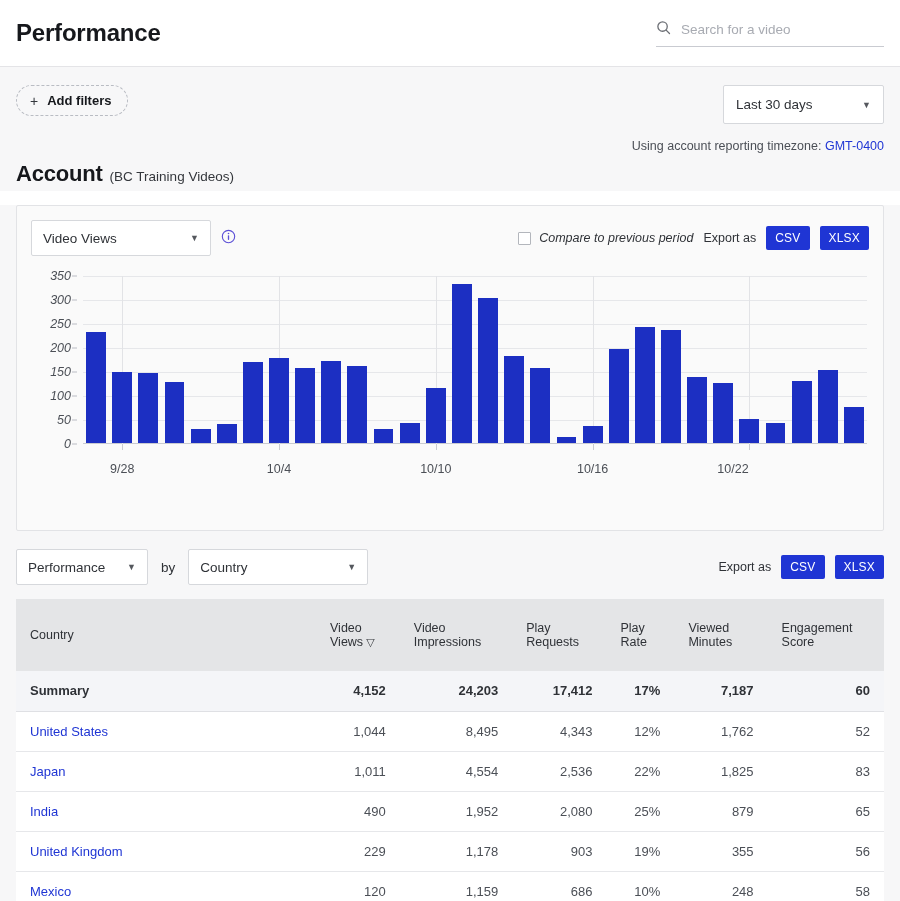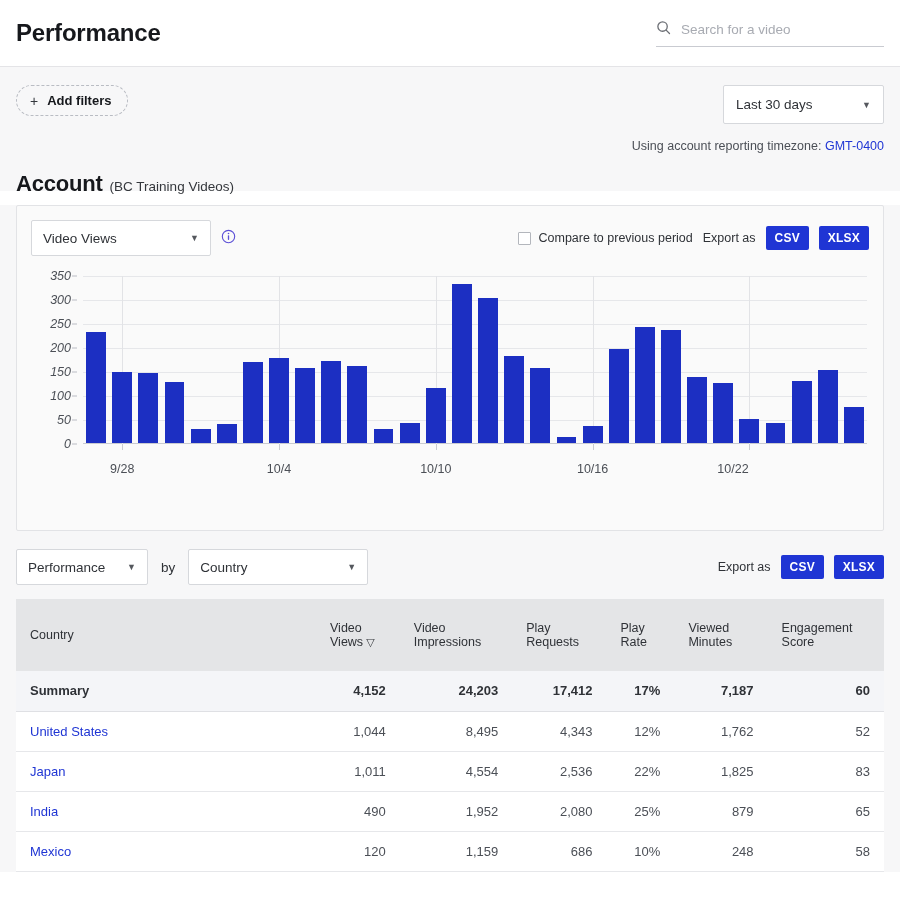--- a/index.html
+++ b/index.html
@@ -90,21 +90,21 @@
   }
   .caret { font-size: 9px; color: #55585e; }
   .tz-note {
     margin-top: 15px;
     font-size: 12.5px;
     color: #4b4f56;
   }
   .tz-link { color: #1f35d4; text-decoration: none; cursor:pointer; }
 
   .account-line {
-    margin-top: 18px;
+    margin-top: 8px;
     display: flex;
     align-items: baseline;
     gap: 7px;
   }
   .account-name { font-size: 22px; font-weight: 700; color: #16181c; letter-spacing:-0.2px;}
   .account-sub { font-size: 13.5px; color: #34373c; }
 
   
   .body { background: #f7f7f8; padding: 0 16px 0 16px; }
 
@@ -123,27 +123,27 @@
   .metric-wrap { display:flex; align-items:center; gap:10px; }
   .metric-select {
     width: 180px; height: 36px;
     border: 1px solid #d6d8dc; background:#fff; border-radius:2px;
     display:flex; align-items:center; justify-content:space-between;
     padding: 0 11px;
     font-size: 13.5px; color:#2f3237; cursor:pointer;
   }
   .info-icon { cursor: pointer; display:block; }
   .ctrl-right { display:flex; align-items:center; gap:10px; }
-  .cmp { display:flex; align-items:center; gap:8px; font-size:12.5px; color:#2f3237; cursor:pointer;}
+  .cmp { display:flex; align-items:center; gap:8px; font-size:12.5px; color:#2f3237; cursor:pointer;font-style:italic;}
   .cbox {
     width: 13px; height: 13px; border:1px solid #b3b6bc; background:#fff; border-radius:1px;
   }
   .export-lbl { font-size:12.5px; color:#2f3237; }
   .btn-blue {
-    background:#1f35d4; color:#fff; font-size:12px; font-weight:700;
+    background:#1f35d4; color:#fff; font-size:12px; font-weight:400;
     padding: 5px 9px; border-radius:2px; border:none; cursor:pointer;
     font-family:"Liberation Sans", sans-serif; letter-spacing:0.2px;
   }
 
   
   .plot {
     position: relative;
     margin-top: 12px;
     height: 210px;
   }
@@ -419,20 +419,29 @@
         <tr>
           <td><a class="country-link">India</a></td>
           <td class="num">490</td>
           <td class="num">1,952</td>
           <td class="num">2,080</td>
           <td class="num">25%</td>
           <td class="num">879</td>
           <td class="num">65</td>
         </tr>
         <tr>
+          <td><a class="country-link">United Kingdom</a></td>
+          <td class="num">229</td>
+          <td class="num">1,178</td>
+          <td class="num">903</td>
+          <td class="num">19%</td>
+          <td class="num">355</td>
+          <td class="num">56</td>
+        </tr>
+        <tr>
           <td><a class="country-link">Mexico</a></td>
           <td class="num">120</td>
           <td class="num">1,159</td>
           <td class="num">686</td>
           <td class="num">10%</td>
           <td class="num">248</td>
           <td class="num">58</td>
         </tr>
       </tbody>
   </table>

